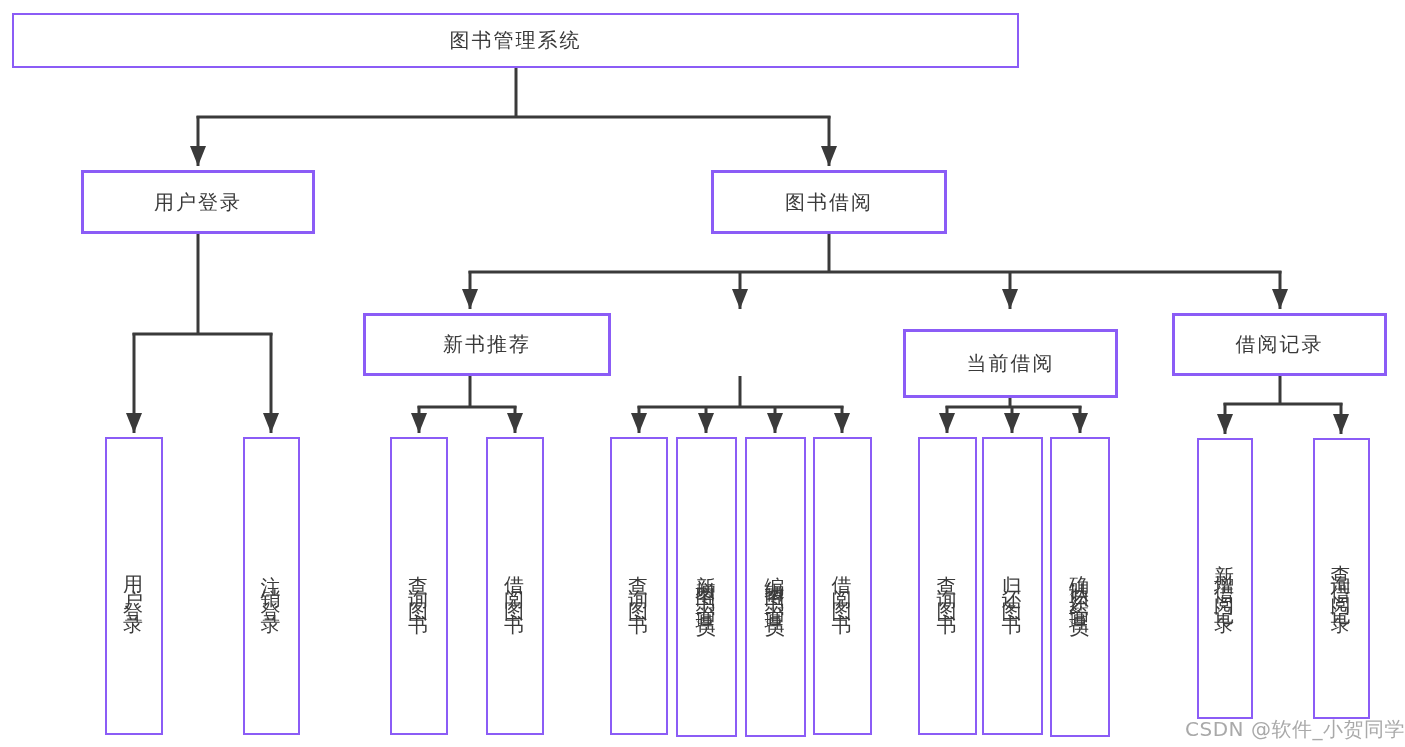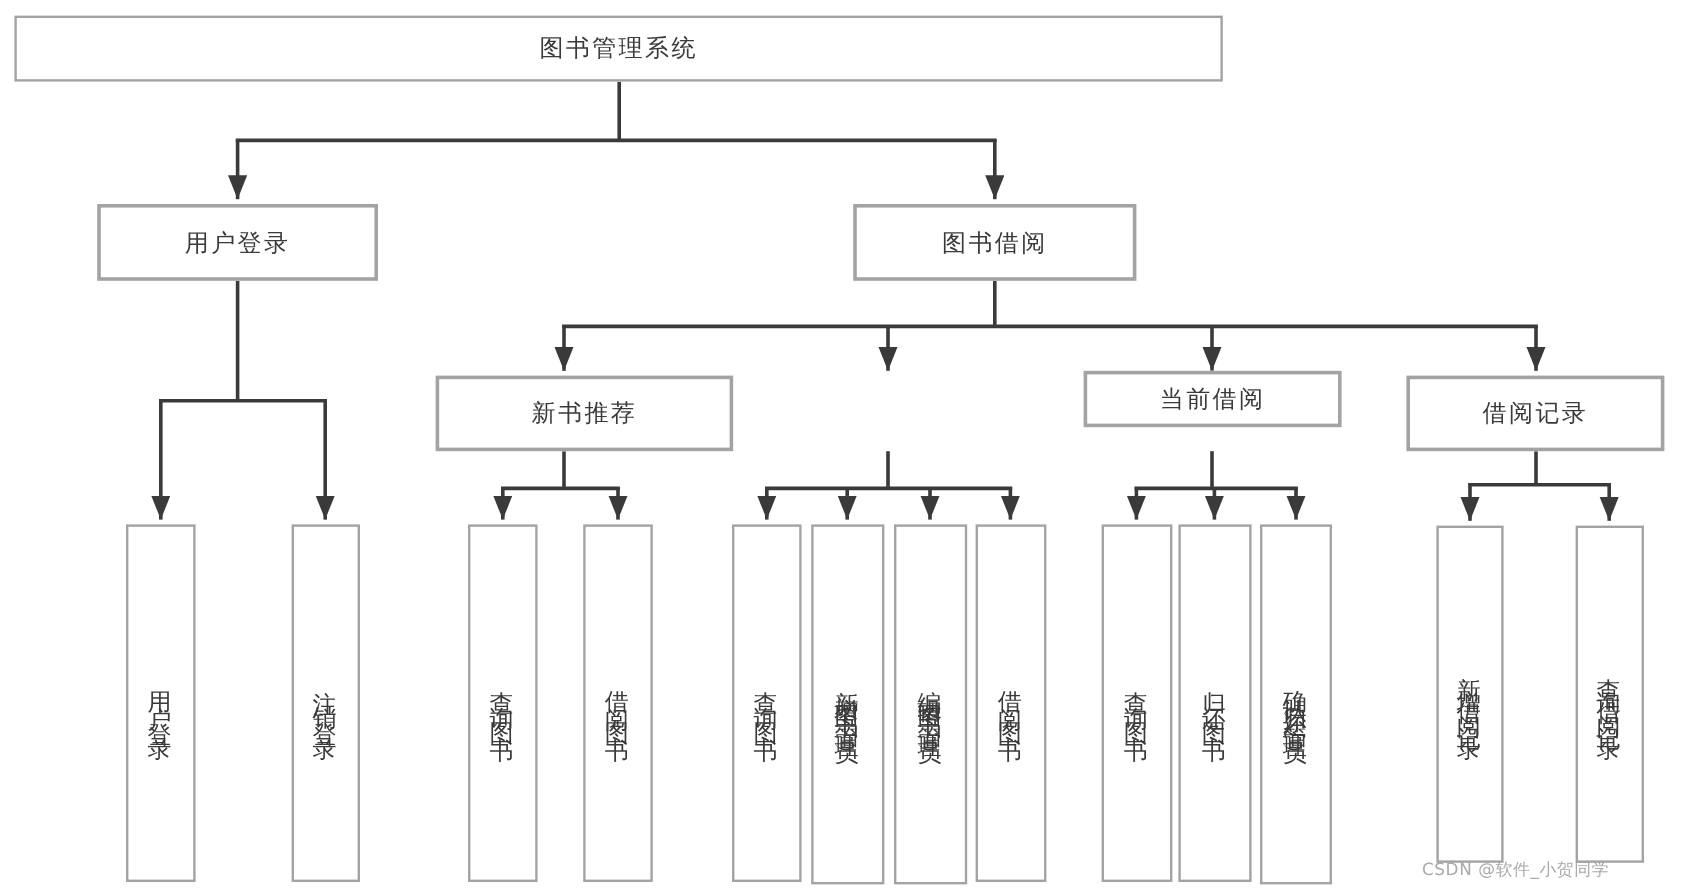--- a/index.html
+++ b/index.html
@@ -17,21 +17,21 @@
   }
   .connectors {
     position: absolute;
     left: 0; top: 0;
     width: 1405px; height: 747px;
     z-index: 1;
   }
   .box {
     position: absolute;
     background: #ffffff;
-    border: 3px solid #a3a3a3;
+    border: 3px solid #8b5cf6;
     box-sizing: border-box;
     color: #3a3a3a;
     display: flex;
     align-items: center;
     justify-content: center;
     font-size: 20px;
     letter-spacing: 2px;
     z-index: 2;
     white-space: nowrap;
   }
@@ -47,21 +47,21 @@
   .leaf.long { letter-spacing: 6px;  }
 
   
   #root  { left: 12px;  top: 13px;  width: 1007px; height: 55px; }
   
   #b-user { left: 81px;  top: 170px; width: 234px; height: 64px; }
   #b-book { left: 711px; top: 170px; width: 236px; height: 64px; }
   
   #s-newbook { left: 363px;  top: 313px; width: 248px; height: 63px; }
   #s-borrow  { left: 633px;  top: 313px; width: 215px; height: 63px; }
-  #s-current { left: 903px;  top: 309px; width: 215px; height: 47px; }
+  #s-current { left: 903px;  top: 329px; width: 215px; height: 69px; }
   #s-records { left: 1172px; top: 313px; width: 215px; height: 63px; }
   
   #l-user-0 { left: 105px;  top: 437px; width: 58px; height: 298px; }
   #l-user-1 { left: 243px;  top: 437px; width: 57px; height: 298px; }
   #l-nb-0   { left: 390px;  top: 437px; width: 58px; height: 298px; }
   #l-nb-1   { left: 486px;  top: 437px; width: 58px; height: 298px; }
   #l-bb-0   { left: 610px;  top: 437px; width: 58px; height: 298px; }
   #l-bb-1   { left: 676px;  top: 437px; width: 61px; height: 300px; }
   #l-bb-2   { left: 745px;  top: 437px; width: 61px; height: 300px; }
   #l-bb-3   { left: 813px;  top: 437px; width: 59px; height: 298px; }
@@ -69,21 +69,21 @@
   #l-cb-1   { left: 982px;  top: 437px; width: 61px; height: 298px; }
   #l-cb-2   { left: 1050px; top: 437px; width: 60px; height: 300px; }
   #l-br-0   { left: 1197px; top: 438px; width: 56px; height: 281px; }
   #l-br-1   { left: 1313px; top: 438px; width: 57px; height: 281px; }
 
   .watermark {
     position: absolute;
     left: 1185px;
     top: 716px;
     width: 215px;
-    font-size: 14px;
+    font-size: 20px;
     color: rgba(162, 162, 162, 0.92);
     letter-spacing: 0.5px;
     z-index: 5;
     white-space: nowrap;
   }
 </style>
 </head>
 <body>
 
 <div class="canvas">

